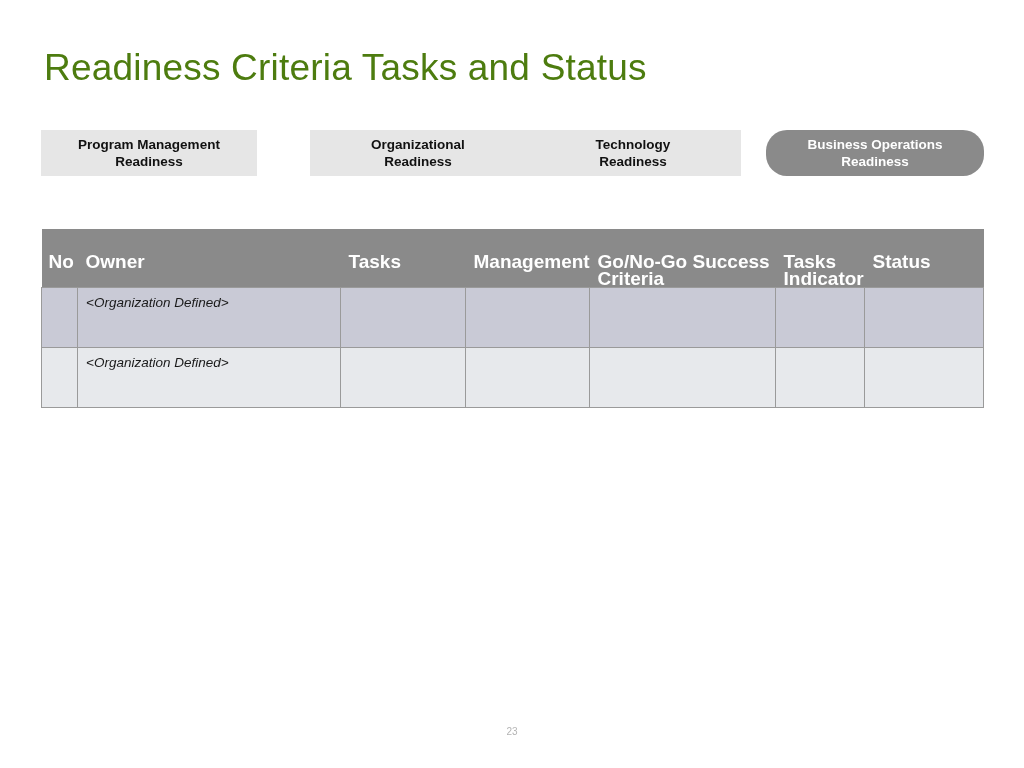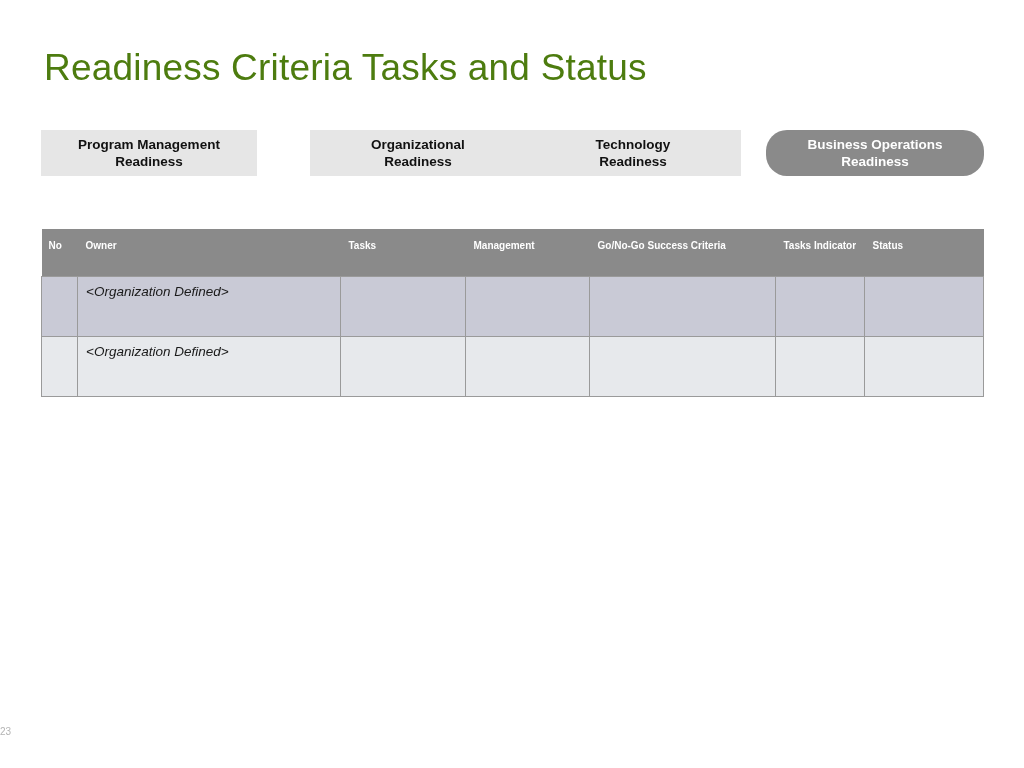--- a/index.html
+++ b/index.html
@@ -78,26 +78,26 @@
   .task-table th,
   .task-table td {
     padding: 0;
     margin: 0;
     vertical-align: top;
     box-sizing: border-box;
   }
   .task-table thead th {
     background: #8a8a8a;
     color: #ffffff;
-    font-size: 10px;
+    font-size: 19px;
     font-weight: bold;
     line-height: 17px;
     text-align: left;
     height: 47px;
-    padding: 8px 0 0 8px;
+    padding: 24px 0 0 8px;
     border: none;
   }
   .task-table thead th.col-no {
     padding-left: 7px;
   }
   .task-table tbody td {
     height: 60px;
     border: 1px solid #9a9a9a;
     font-size: 13.5px;
     font-style: italic;
@@ -121,20 +121,21 @@
   .c-criteria{ width: 186px; }
   .c-health  { width: 89px; }
   .c-status  { width: 119px; }
 
   
   .page-number {
     position: absolute;
     left: 0;
     right: 0;
     top: 726px;
+    text-align: center;
     font-size: 10px;
     color: #b4b4b4;
   }
 </style>
 </head>
 <body>
 
 <div class="slide-title">Readiness Criteria Tasks and Status</div>
 
 <div class="tab-strip">

